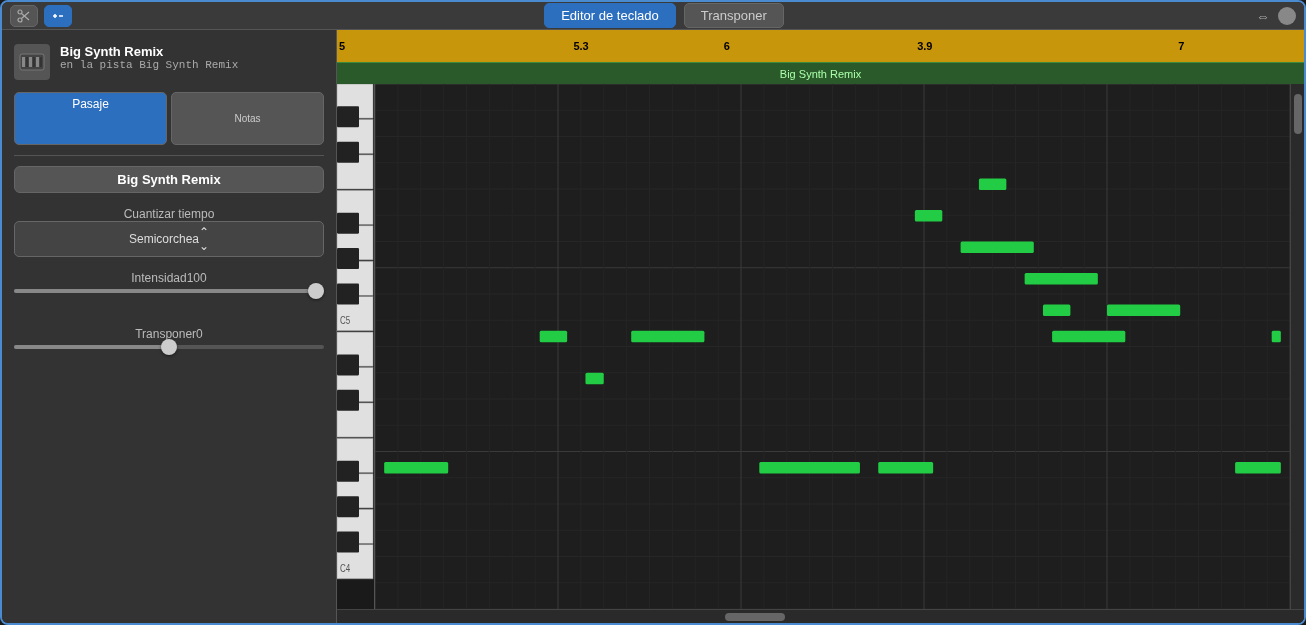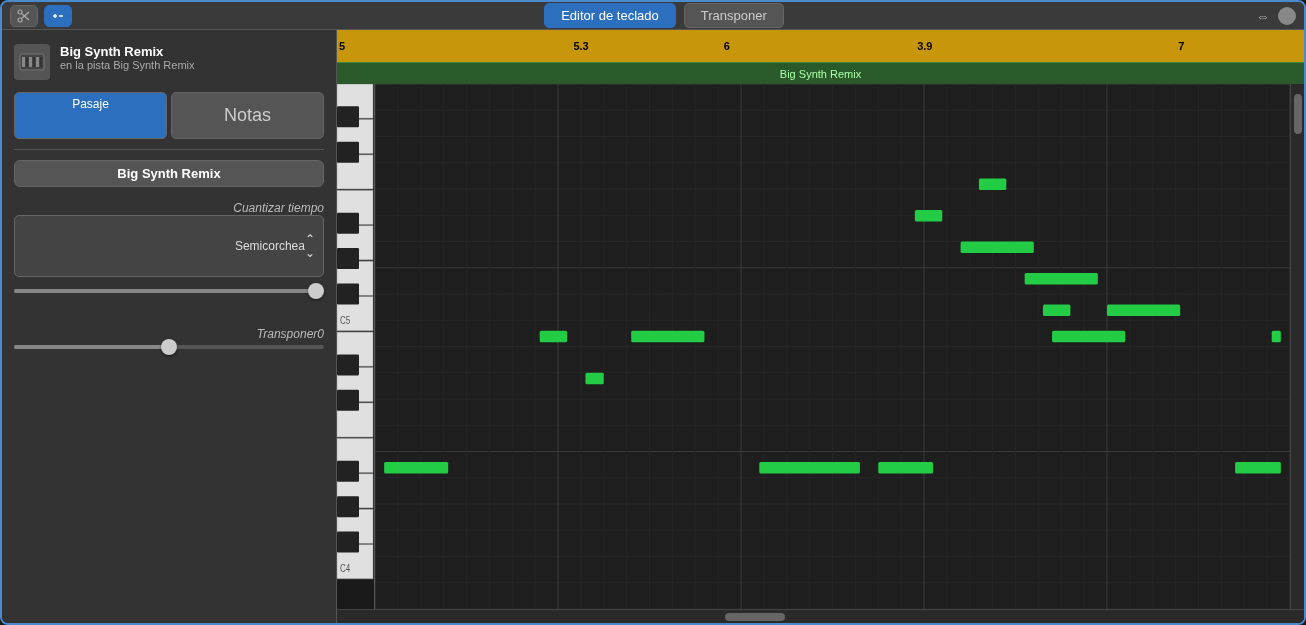--- a/index.html
+++ b/index.html
@@ -123,20 +123,21 @@
 
     .track-text h3 {
       font-size: 13px;
       font-weight: 600;
       color: #fff;
     }
 
     .track-text p {
       font-size: 11px;
       color: #aaa;
+      font-family: Liberation Mono, monospace;
     }
 
     .pasaje-notas-tabs {
       display: flex;
       gap: 4px;
     }
 
     .pasaje-btn {
       flex: 1;
       padding: 4px 0;
@@ -144,23 +145,23 @@
       font-size: 12px;
       cursor: pointer;
       text-align: center;
       border: 1px solid #666;
       background: #2c6fbe;
       color: #fff;
     }
 
     .notas-btn {
       flex: 1;
-      padding: 12px 0;
+      padding: 20px 0;
       border-radius: 5px;
-      font-size: 18px;
+      font-size: 10px;
       cursor: pointer;
       text-align: center;
       border: 1px solid #666;
       background: #555;
       color: #ccc;
     }
 
     .divider {
       border: none;
       border-top: 1px solid #555;
@@ -176,39 +177,38 @@
       font-weight: 600;
       padding: 5px 10px;
       cursor: pointer;
       text-align: center;
       width: 100%;
     }
 
     .label-row {
       display: flex;
       align-items: center;
-      justify-content: flex-end;
+      justify-content: center;
       font-size: 12px;
       color: #bbb;
       margin-top: 6px;
-      font-style: italic;
     }
 
     .quantize-select {
       background: #444;
       border: 1px solid #666;
       border-radius: 5px;
       color: #ddd;
       font-size: 12px;
-      padding: 16px 8px;
+      padding: 3px 8px;
       width: 100%;
       cursor: pointer;
       display: flex;
       align-items: center;
-      justify-content: flex-end;
+      justify-content: center;
     }
 
     .slider-container {
       position: relative;
       width: 100%;
       height: 4px;
       background: #555;
       border-radius: 2px;
       margin-top: 4px;
     }
@@ -429,20 +429,24 @@
         <div class="label-row">
           <span>Cuantizar tiempo</span>
         </div>
         <div class="quantize-select">
           <span>Semicorchea</span>
           <span>⌃<br style="line-height:0">⌄</span>
         </div>
       </div>
 
       <div>
+        <div class="label-row">
+          <span>Intensidad</span>
+          <span>100</span>
+        </div>
         <div class="slider-container">
           <div class="slider-fill" style="width:100%;"></div>
           <div class="slider-thumb" style="right: 0px;"></div>
         </div>
       </div>
 
       <div style="margin-top:20px;">
         <div class="label-row">
           <span>Transponer</span>
           <span>0</span>

